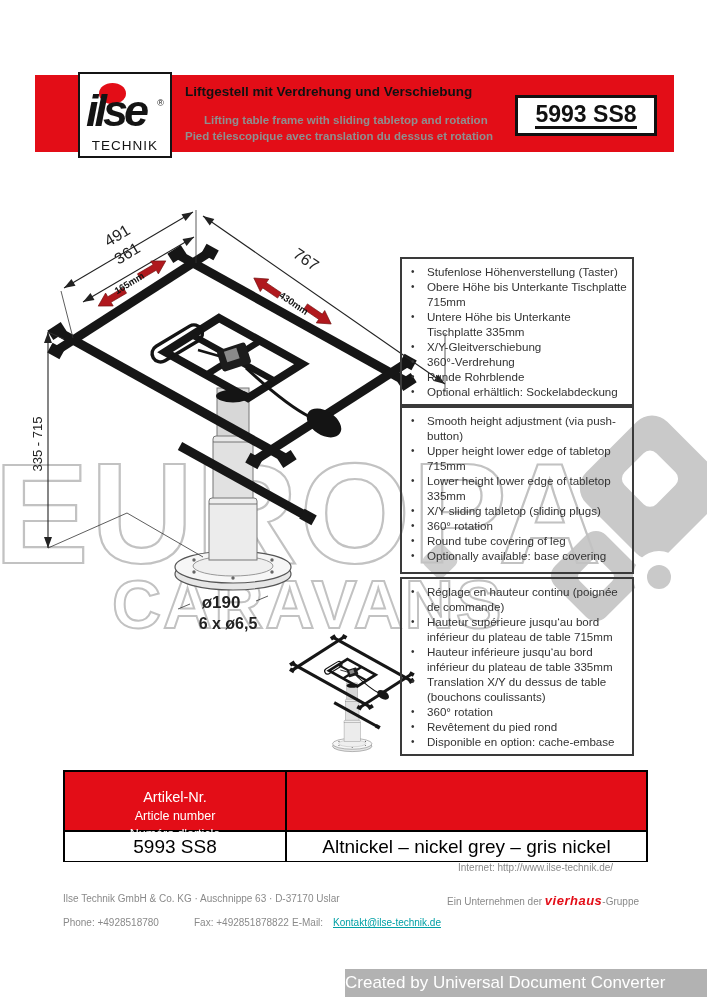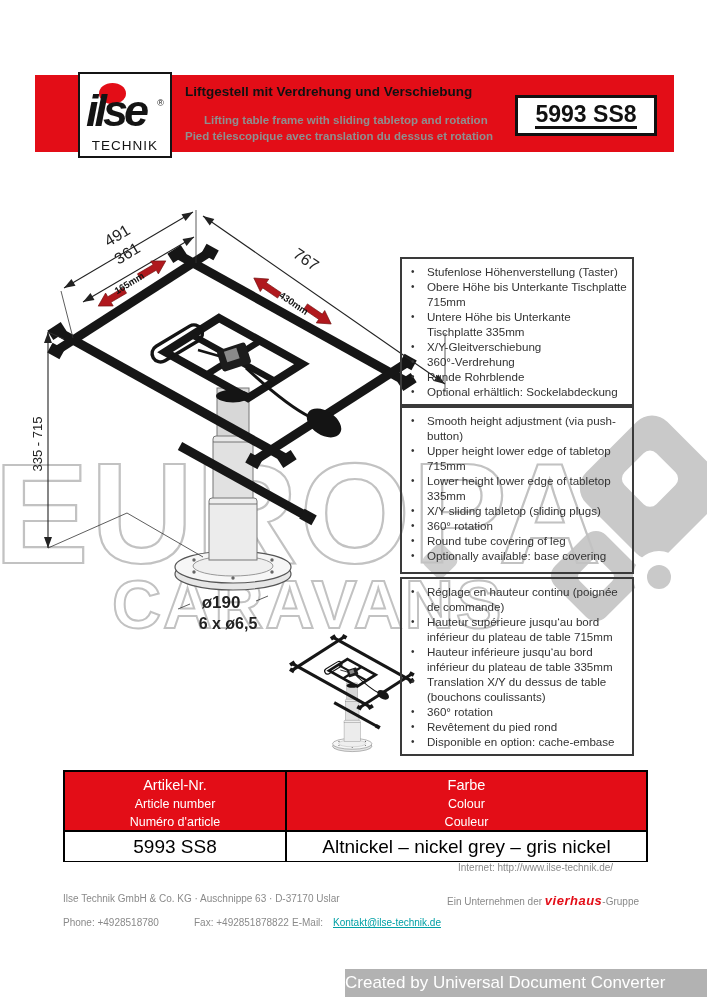--- a/index.html
+++ b/index.html
@@ -41,21 +41,21 @@
   .feat-en{top:406px;height:168px;}
   .feat-fr{top:577px;height:179px;}
 
   
   .spec{position:absolute;left:63px;top:770px;width:585px;height:92px;border:2.5px solid #000;
         box-sizing:border-box;z-index:3;display:flex;flex-direction:column;background:#fff;}
   .spec-head{display:flex;height:58px;background:#e30d17;border-bottom:2px solid #000;}
   .spec-body{display:flex;flex:1;background:#fff;}
   .spec-c1{width:222px;border-right:2px solid #000;box-sizing:border-box;text-align:center;}
   .spec-c2{flex:1;text-align:center;}
-  .spec-head .l1{font-size:14.5px;color:#fff;padding-top:3px;line-height:20px;}
+  .spec-head .l1{font-size:14.5px;color:#fff;padding-top:15px;line-height:20px;}
   .spec-head .l2,.spec-head .l3{font-size:12.5px;color:#fff;line-height:18px;}
   .spec-body .v{font-size:19px;color:#000;line-height:29px;}
 
   
   .ft{position:absolute;font-size:10px;color:#8a8a8a;z-index:3;white-space:nowrap;}
   .ft-addr{left:63px;top:893px;}
   .ft-group{left:447px;top:893px;}
   .ft-group .vh{color:#e30d17;font-weight:bold;font-style:italic;font-size:13px;letter-spacing:.5px;}
   .ft-phone{left:63px;top:917px;}
   .ft-fax{left:194px;top:917px;text-align:right;}
@@ -299,25 +299,20 @@
     </ul>
   </div>
 
   <div class="spec">
     <div class="spec-head">
       <div class="spec-c1">
         <div class="l1">Artikel-Nr.</div>
         <div class="l2">Article number</div>
         <div class="l3">Numéro d'article</div>
       </div>
-      <div class="spec-c2">
-        <div class="l1">Farbe</div>
-        <div class="l2">Colour</div>
-        <div class="l3">Couleur</div>
-      </div>
     </div>
     <div class="spec-body">
       <div class="spec-c1 v">5993 SS8</div>
       <div class="spec-c2 v">Altnickel – nickel grey – gris nickel</div>
     </div>
   </div>
 
   <div class="ft ft-addr">Ilse Technik GmbH &amp; Co. KG  ·  Auschnippe 63  ·  D-37170 Uslar</div>
   <div class="ft ft-group">
     <span>Ein Unternehmen  der</span>

